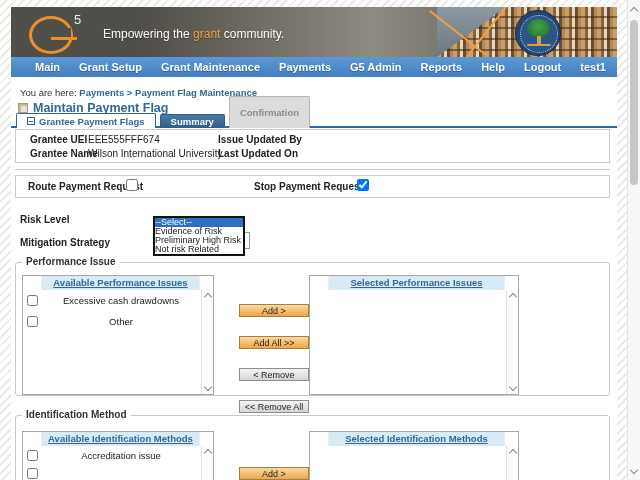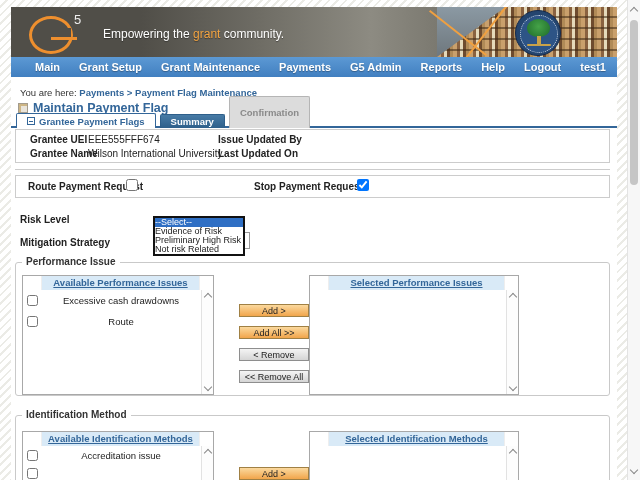--- a/index.html
+++ b/index.html
@@ -96,21 +96,21 @@
   .item-row.short{height:18px}
   .item-cb{width:18px;display:flex;justify-content:center}
   .item-cb input{width:11px;height:11px;margin:0}
   .item-txt{flex:1;text-align:center;font-size:9.5px;padding-right:12px;white-space:nowrap}
   .list-sb{position:absolute;right:0;top:14px;bottom:0;width:12px;background:#fdfdfd;border-left:1px solid #e2e2e2;
     display:flex;flex-direction:column;justify-content:space-between;align-items:center;padding:4px 0;box-sizing:border-box}
   .chev-up,.chev-down{width:5px;height:5px;border-left:1.5px solid #888;border-top:1.5px solid #888;cursor:pointer}
   .chev-up{transform:rotate(45deg)}
   .chev-down{transform:rotate(225deg)}
 
-  .btncol{position:absolute;display:flex;flex-direction:column;gap:9px;width:70px}
+  .btncol{position:absolute;display:flex;flex-direction:column;gap:19px;width:70px}
   .btn{height:13px;font-size:9px;line-height:12px;text-align:center;border:1px solid #8e8e8e;cursor:pointer;
     box-sizing:border-box;white-space:nowrap}
   .btn.orange{background:linear-gradient(180deg,#fbd99e,#f1a54b);border-color:#a08044}
   .btn.gray{background:linear-gradient(180deg,#f4f4f4,#d5d5d5)}
 
   #perf .lb-left{left:6px;top:12px;width:192px;height:120px}
   #perf .lb-right{left:293px;top:12px;width:210px;height:120px}
   #perf .btncol{left:223px;top:41px}
   #ident .lb-left{left:6px;top:15px;width:192px;height:68px}
   #ident .lb-right{left:293px;top:15px;width:210px;height:68px}
@@ -228,21 +228,21 @@
               <span class="item-cb">
                 <input type="checkbox" style="">
               </span>
               <span class="item-txt">Excessive cash drawdowns</span>
             </div>
 
             <div class="item-row">
               <span class="item-cb">
                 <input type="checkbox" style="">
               </span>
-              <span class="item-txt">Route</span>
+              <span class="item-txt">Other</span>
             </div>
           </div>
         <div class="list-sb">
           <span class="chev-up"></span>
           <span class="chev-down"></span>
         </div>
       </div>
       <div class="btncol">
         <div class="btn orange">Add &gt;</div>
         <div class="btn orange">Add All &gt;&gt;</div>

